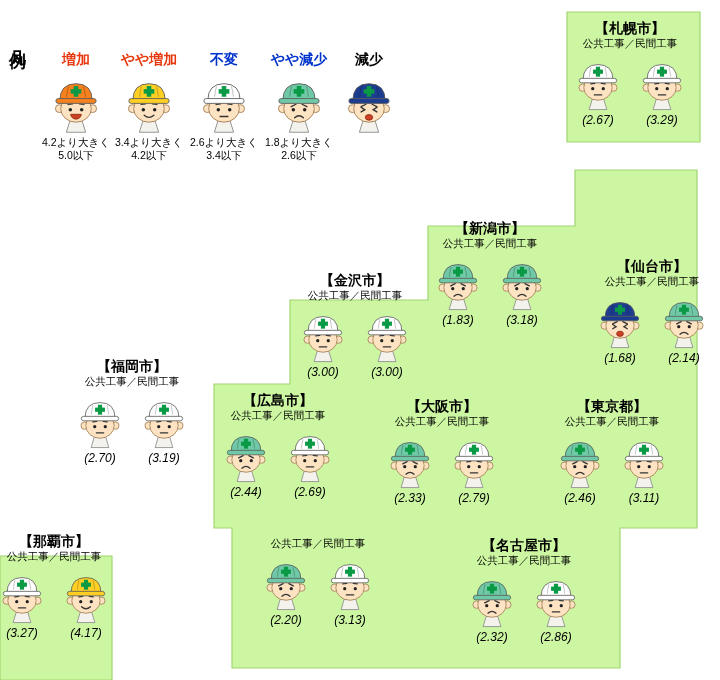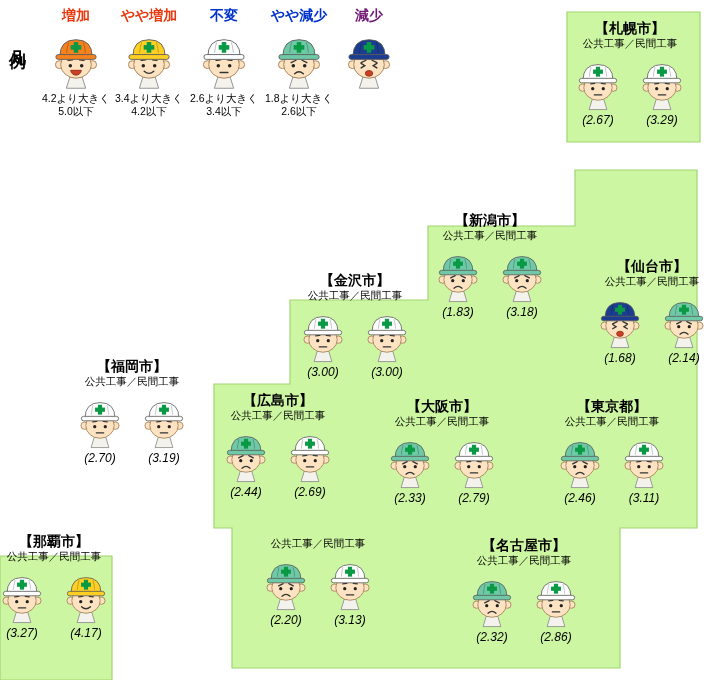--- a/index.html
+++ b/index.html
@@ -1,21 +1,21 @@
 <!DOCTYPE html>
 <html><head>
 <meta charset="utf-8">
 <style>
   * { margin:0; padding:0; box-sizing:border-box; }
   html,body { background:#ffffff; font-family:"Liberation Sans","DejaVu Sans",sans-serif; color:#000; }
   .stage { position:relative; width:720px; height:680px; background:#fff; overflow:hidden; }
   .map-bg { position:absolute; left:0; top:0; width:720px; height:680px; }
   .legend-title { position:absolute; left:6px; top:36px; writing-mode:vertical-rl; font-size:17px; font-weight:bold; letter-spacing:4px; }
   .legend-item { position:absolute; top:6px; width:84px; text-align:center; }
-  .legend-label { font-size:14px; font-weight:bold; line-height:18px; white-space:nowrap; }
+  .legend-label { font-size:14px; font-weight:bold; line-height:18px; white-space:nowrap;margin-top:44px; }
   .legend-item .worker { width:56px; height:65px; margin:2px auto 0; }
   .legend-range { font-size:10.5px; line-height:13px; margin-top:1px; }
   .worker svg { display:block; width:100%; height:100%; }
   .city { position:absolute; width:140px; text-align:center; }
   .city-name { font-size:14px; font-weight:bold; line-height:17px; white-space:nowrap; }
   .city-sub { font-size:10.5px; line-height:13px; white-space:nowrap; }
   .city-workers { display:flex; justify-content:center; gap:12px; margin-top:2px; }
   .wcol { width:52px; }
   .wcol .worker { width:52px; height:60px; }
   .val { font-size:12px; line-height:15px; margin-top:1px;font-style:italic; }
@@ -132,21 +132,21 @@
             <rect x="29.4" y="18.2" width="5.2" height="12.2" fill="#0a9a46"></rect>
             <rect x="25.9" y="21.7" width="12.2" height="5.2" fill="#0a9a46"></rect>
           </svg>
         </div>
         <div class="legend-range">
           <div>1.8より大きく</div>
           <div>2.6以下</div>
         </div>
       </div>
       <div class="legend-item" style="left: 327px;">
-        <div class="legend-label" style="color:#701a75">減少</div>
+        <div class="legend-label" style="color:#000000">減少</div>
         <div class="worker">
           <svg viewBox="0 0 64 74" xmlns="http://www.w3.org/2000/svg">
             <path d="M25 58 L39 58 L43 71 L21 71 Z" fill="#f4f2ec" stroke="#888" stroke-width="1"></path>
             <circle cx="13" cy="44" r="4.5" fill="#fde3c2" stroke="#a07a50"></circle>
             <circle cx="51" cy="44" r="4.5" fill="#fde3c2" stroke="#a07a50"></circle>
             <ellipse cx="32" cy="44" rx="17.5" ry="15.5" fill="#fde3c2" stroke="#a07a50"></ellipse>
             <path class="ln" d="M23 41.8 L28.5 39"></path>
             <path class="ln" d="M35.5 39 L41 41.8"></path>
             <path class="ln" d="M23 42.6 L27.2 45.2 L23 47.8"></path>
             <path class="ln" d="M41 42.6 L36.8 45.2 L41 47.8"></path>
@@ -205,21 +205,21 @@
                 <path d="M40.5 18.6 Q42.2 24 42.7 30.5" stroke="rgba(0,0,0,0.28)" fill="none"></path>
                 <rect x="9" y="32.5" width="46" height="5.5" rx="2.75" fill="#ffffff" stroke="#5a5a5a"></rect>
                 <rect x="29.4" y="18.2" width="5.2" height="12.2" fill="#0a9a46"></rect>
                 <rect x="25.9" y="21.7" width="12.2" height="5.2" fill="#0a9a46"></rect>
               </svg>
             </div>
             <div class="val">(3.29)</div>
           </div>
         </div>
       </div>
-      <div class="city" style="left: 420px; top: 212px;">
+      <div class="city" style="left: 420px; top: 220px;">
         <div class="city-name">【新潟市】</div>
         <div class="city-sub">公共工事／民間工事</div>
         <div class="city-workers">
           <div class="wcol">
             <div class="worker">
               <svg viewBox="0 0 64 74" xmlns="http://www.w3.org/2000/svg">
                 <path d="M25 58 L39 58 L43 71 L21 71 Z" fill="#f4f2ec" stroke="#888" stroke-width="1"></path>
                 <circle cx="13" cy="44" r="4.5" fill="#fde3c2" stroke="#a07a50"></circle>
                 <circle cx="51" cy="44" r="4.5" fill="#fde3c2" stroke="#a07a50"></circle>
                 <ellipse cx="32" cy="44" rx="17.5" ry="15.5" fill="#fde3c2" stroke="#a07a50"></ellipse>

